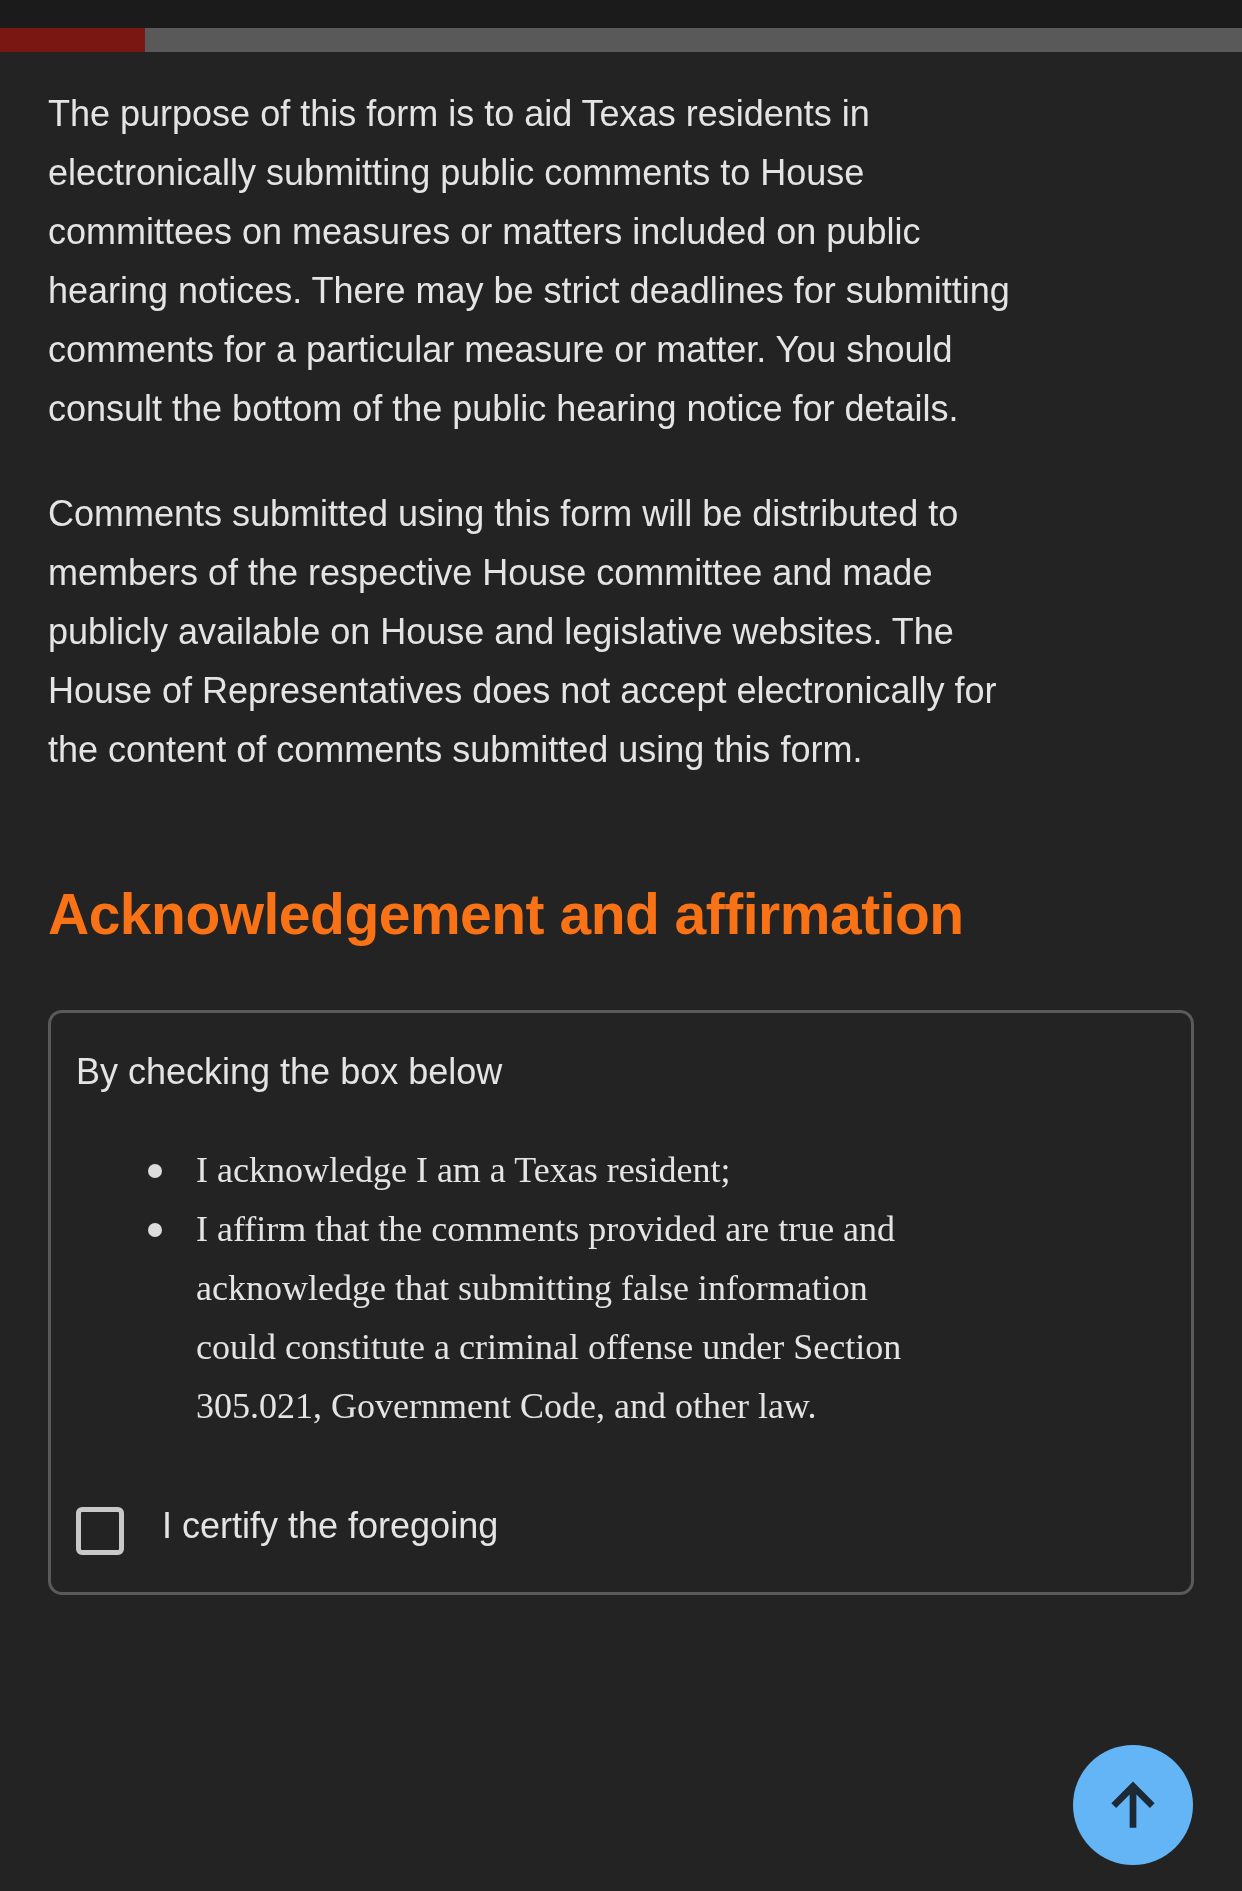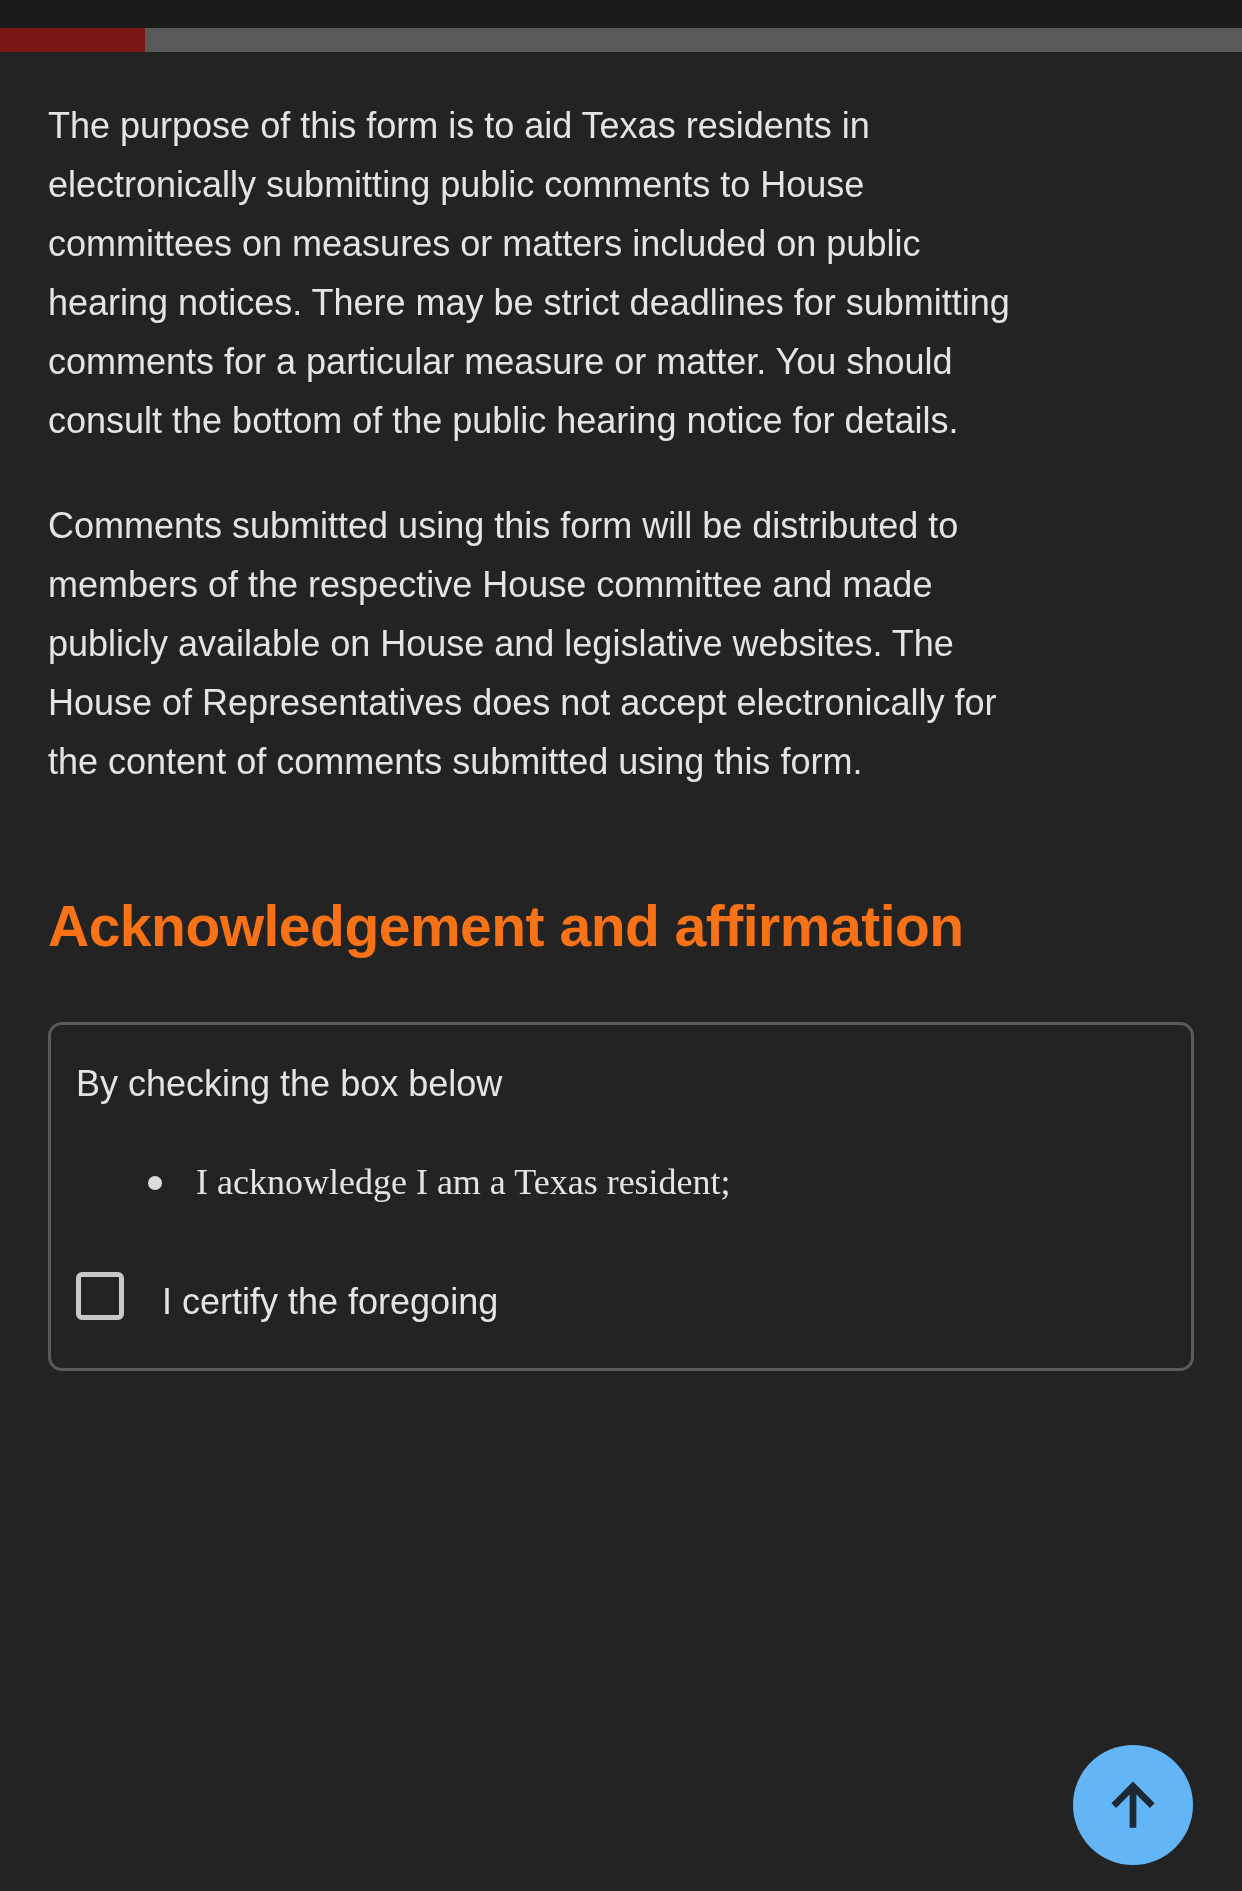--- a/index.html
+++ b/index.html
@@ -21,21 +21,21 @@
     position:absolute; top:28px; left:0;
     width:100%; height:24px;
     background:#59595a;
   }
   .progress-fill {
     height:100%;
     background:#7a1712;
     width:0;
   }
   .content {
-    position:absolute; top:52px; left:0;
+    position:absolute; top:40px; left:0;
     width:1242px;
     padding:0 48px;
     box-sizing:border-box;
   }
   .content p.body-text {
     margin:46px 0 0 0;
     font-size:36px;
     line-height:59px;
     white-space:pre-line;
     color:#e4e4e4;
@@ -77,21 +77,21 @@
   .ack-list li::before {
     content:"";
     position:absolute;
     left:72px; top:23px;
     width:14px; height:14px;
     border-radius:50%;
     background:#dcdcdc;
   }
   .certify-row {
     display:flex;
-    align-items:flex-start;
+    align-items:flex-end;
     gap:38px;
     margin-top:60px;
     cursor:pointer;
   }
   .checkbox {
     display:inline-block;
     width:38px; height:38px;
     border:5px solid #c8c8c8;
     border-radius:6px;
     background:transparent;
@@ -144,20 +144,24 @@
 the content of comments submitted using this form.</p>
 
     <h1 class="section-heading">Acknowledgement and affirmation</h1>
 
     <section class="ack-box">
 
       <p class="box-lead">By checking the box below</p>
 
       <ul class="ack-list">
         <li>I acknowledge I am a Texas resident;</li>
+        <li>I affirm that the comments provided are true and
+acknowledge that submitting false information
+could constitute a criminal offense under Section
+305.021, Government Code, and other law.</li>
       </ul>
 
       <label class="certify-row">
         <span class="checkbox" id="certify-checkbox"></span>
         <span class="certify-label">I certify the foregoing</span>
       </label>
 
     </section>
 
   </main>

